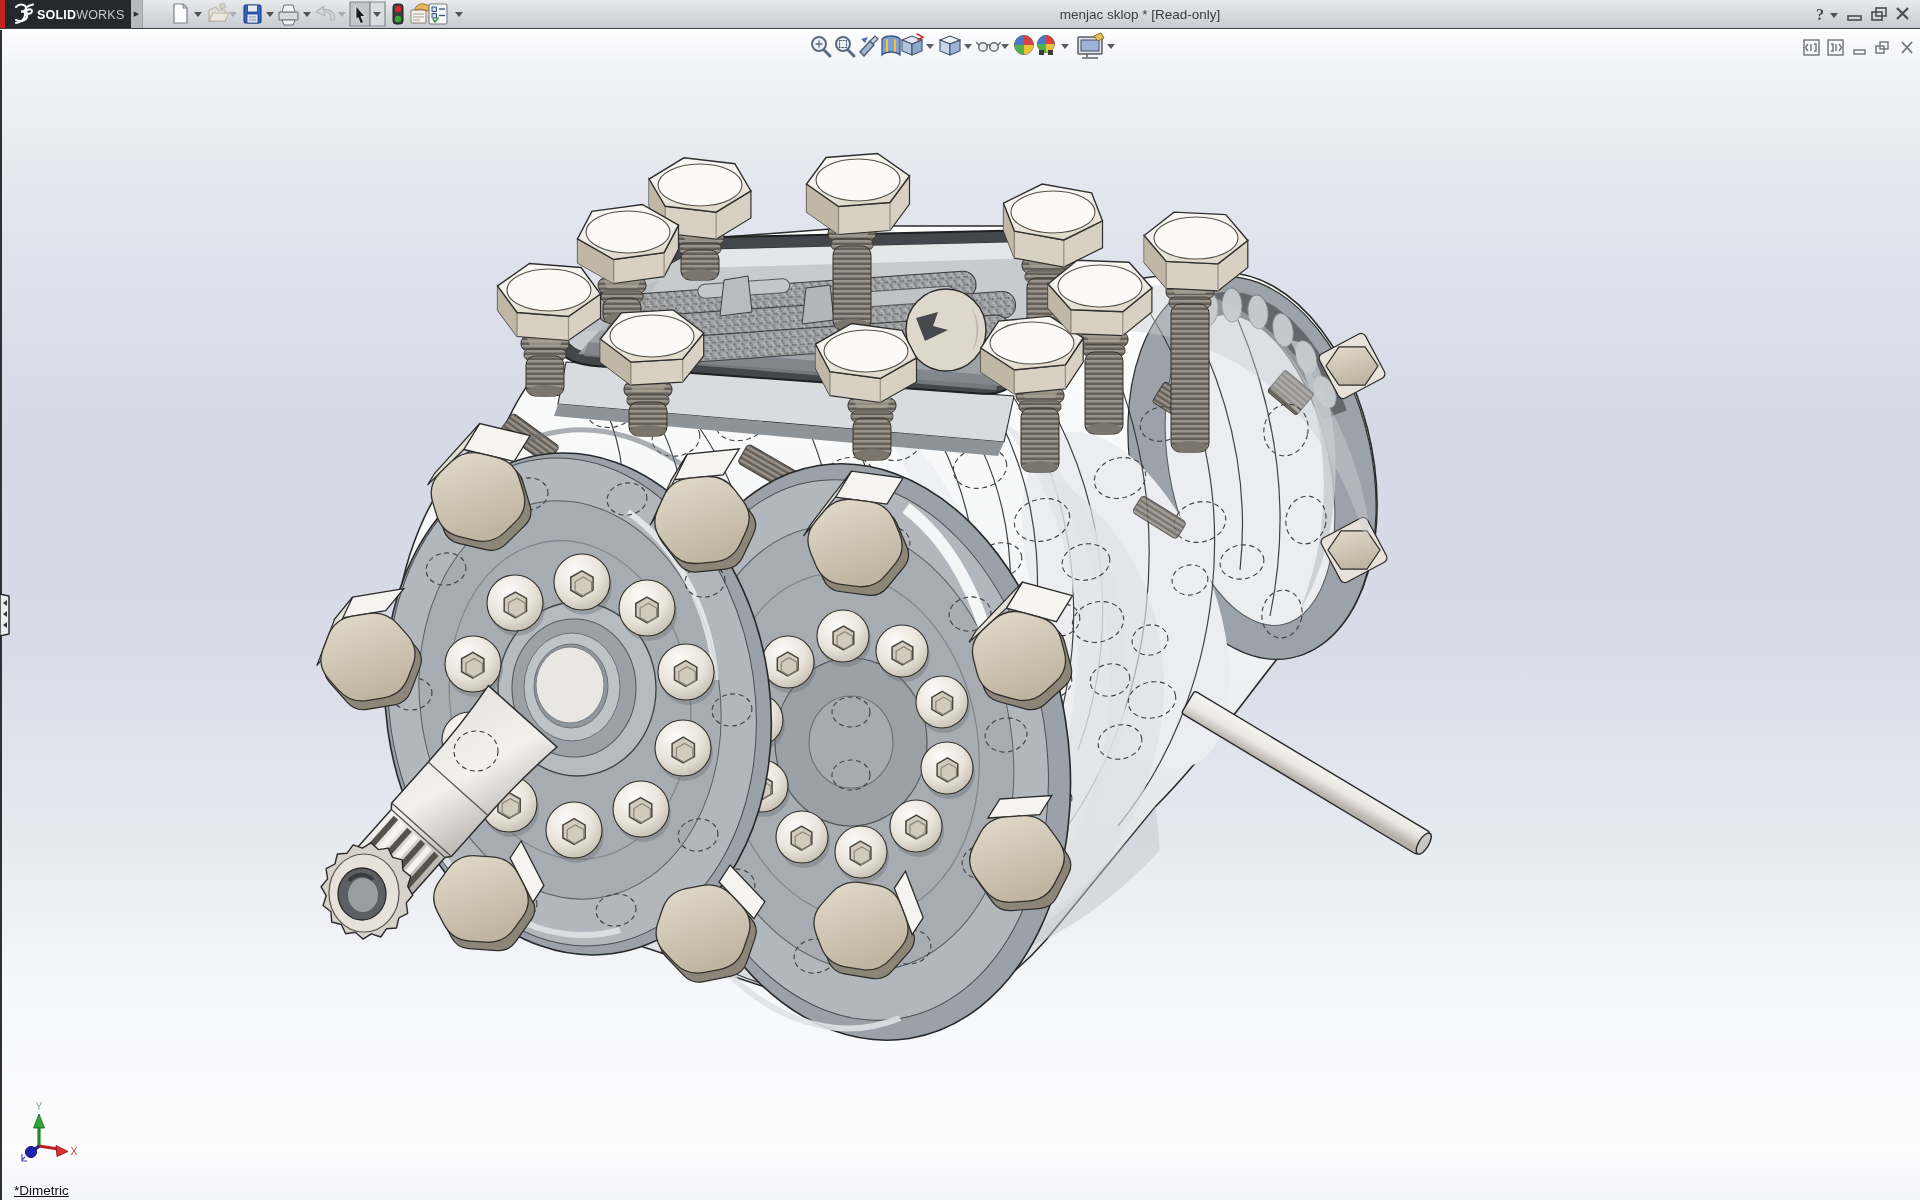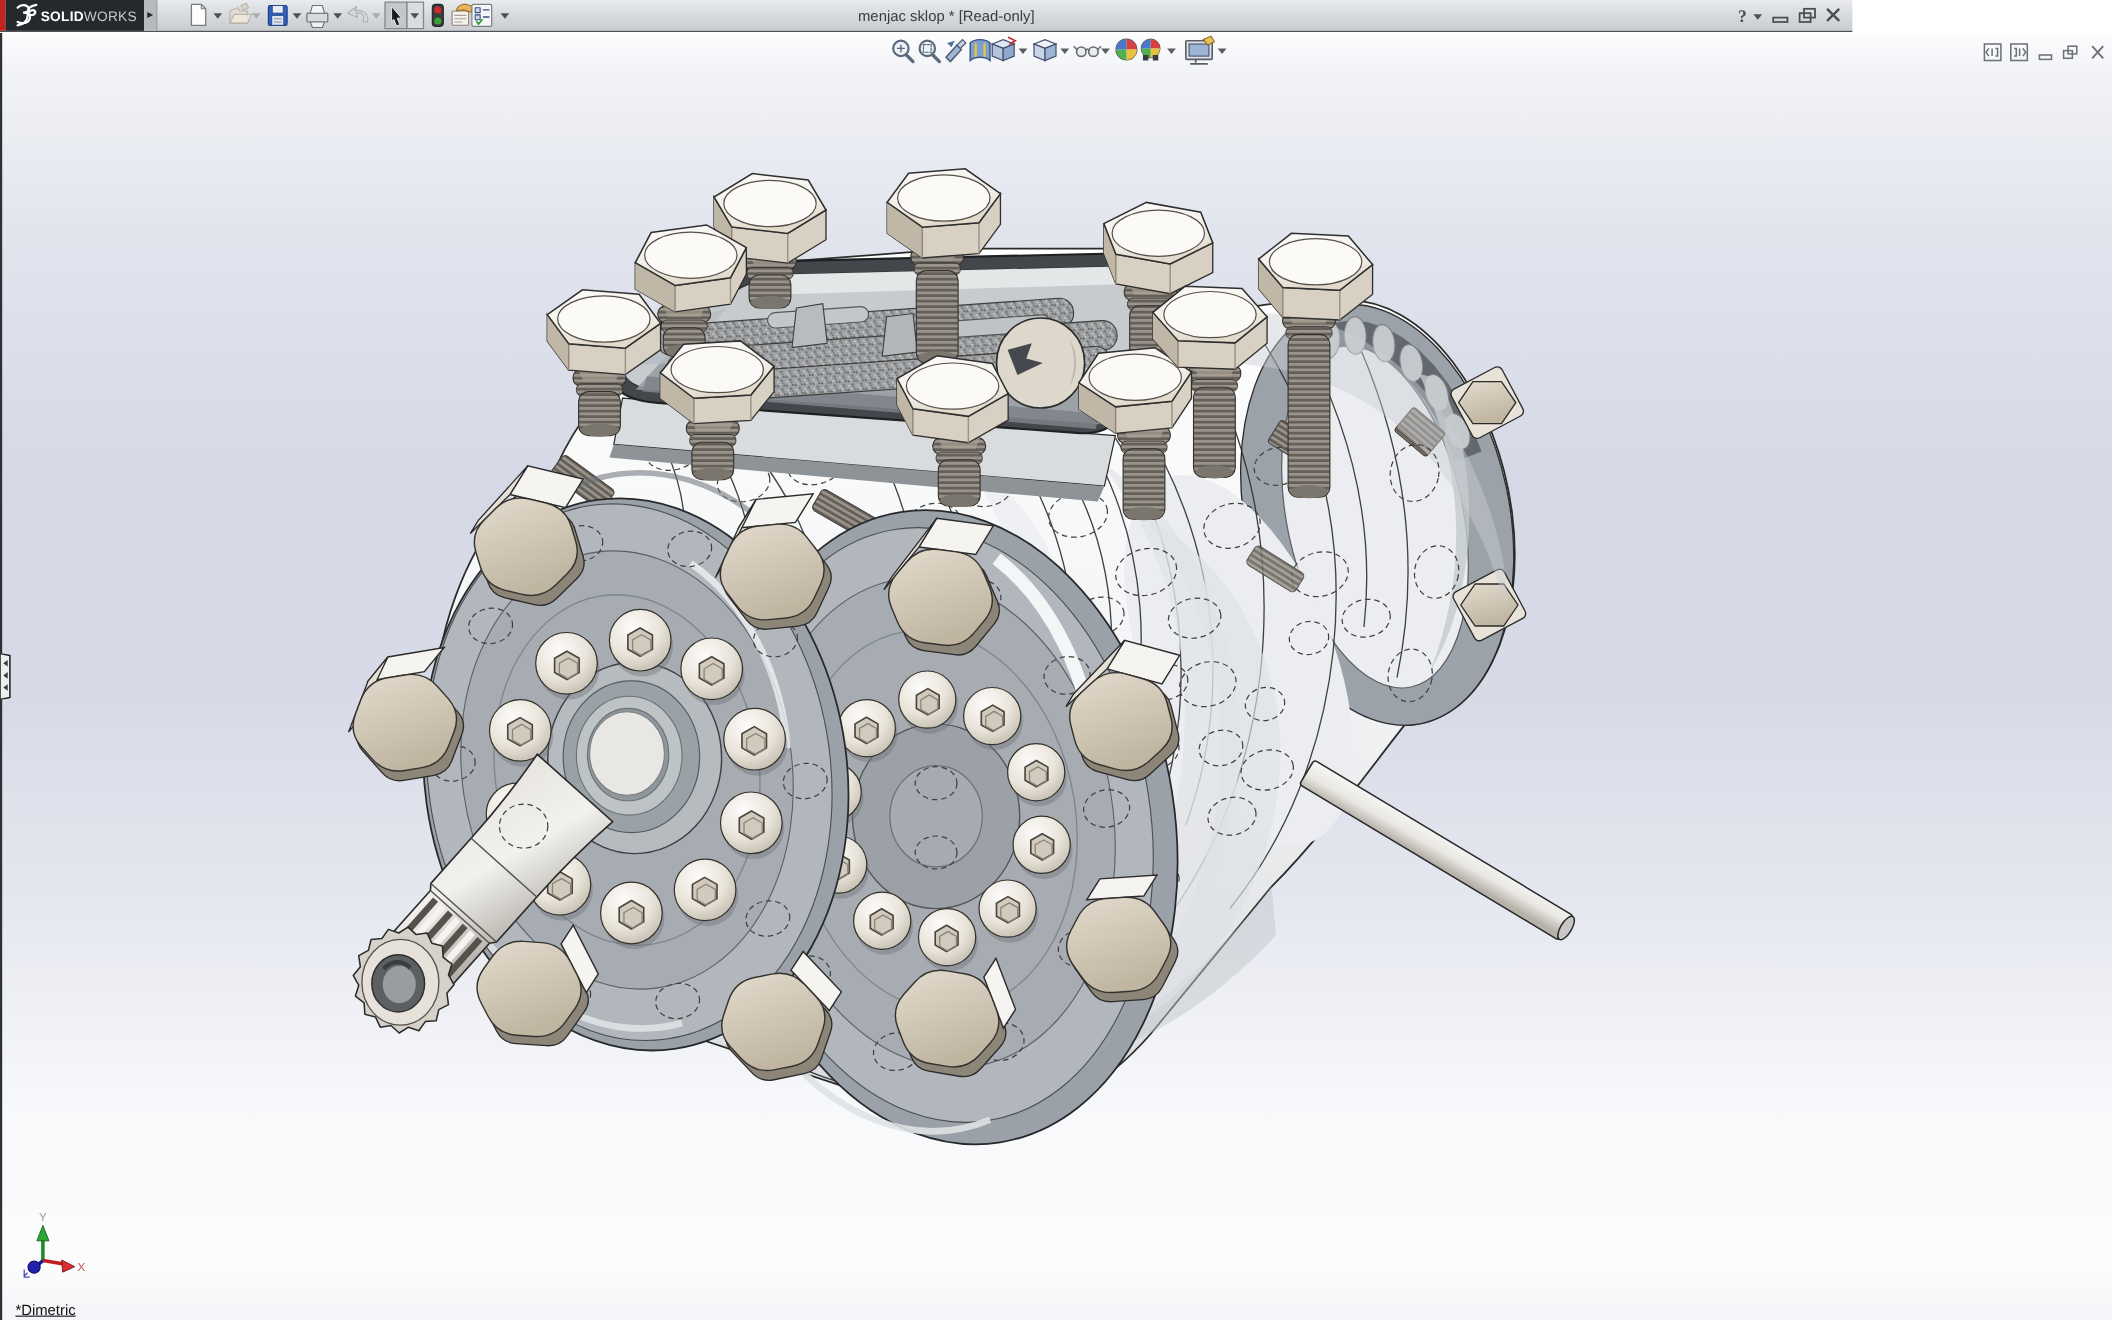--- a/index.html
+++ b/index.html
@@ -1,29 +1,29 @@
 <!DOCTYPE html>
 <html><head><meta charset="utf-8"><title>menjac sklop</title>
 <style>
 html,body{margin:0;padding:0;width:1920px;height:1200px;overflow:hidden;
 font-family:"Liberation Sans",sans-serif;background:#ffffff;}
 #viewport{position:absolute;left:0;top:30px;width:1920px;height:1170px;
 border-left:2px solid #2e3134;box-sizing:border-box;z-index:1;
 background:linear-gradient(180deg,#fdfdfe 0%,#f2f3f7 3%,#e2e5ee 15%,#d5d9e6 35%,#d8dbe7 52%,#e6e8f0 68%,#f8f9fb 84%,#fcfcfd 96%,#f4f5f8 100%);}
 #model{position:absolute;left:0;top:0;z-index:2;}
-#titlebar{position:absolute;left:0;top:0;width:1684px;height:29px;z-index:10;
+#titlebar{position:absolute;left:0;top:0;width:1920px;height:29px;z-index:10;
 background:linear-gradient(180deg,#e8eaed 0%,#d6d9dc 55%,#c8ccd0 100%);
 border-bottom:1px solid #3c3f42;box-sizing:border-box;}
 #redstripe{position:absolute;left:0;top:0;width:5px;height:28px;background:#c8221f;}
 #logoblock{position:absolute;left:5px;top:0;width:126px;height:28px;background:#26292c;}
 #logoarrow{position:absolute;left:131px;top:0;width:11px;height:28px;background:#b6babd;
 color:#26292c;font-size:7px;line-height:28px;text-align:center;border-right:1px solid #9da1a5;}
 #tbicons{position:absolute;left:168px;top:0;}
 #titletext{position:absolute;left:780px;top:0;width:720px;height:28px;line-height:29px;
-text-align:left;font-size:13.5px;color:#3a3d40;}
+text-align:center;font-size:13.5px;color:#3a3d40;}
 #winbtns{position:absolute;right:0;top:0;}
 #viewtb{position:absolute;left:808px;top:32px;z-index:3;}
 #viewtb2{position:absolute;left:1076px;top:32px;z-index:3;}
 #docbtns{position:absolute;left:1802px;top:36px;z-index:3;}
 #lefttab{position:absolute;left:0px;top:594px;z-index:3;}
 #dimetric{position:absolute;left:14px;top:1183px;font-size:13.5px;color:#111;z-index:3;text-decoration:underline;}
 </style></head>
 <body>
 <div id="viewport"></div>
 <svg id="model" width="1920" height="1200" viewBox="0 0 1920 1200">

